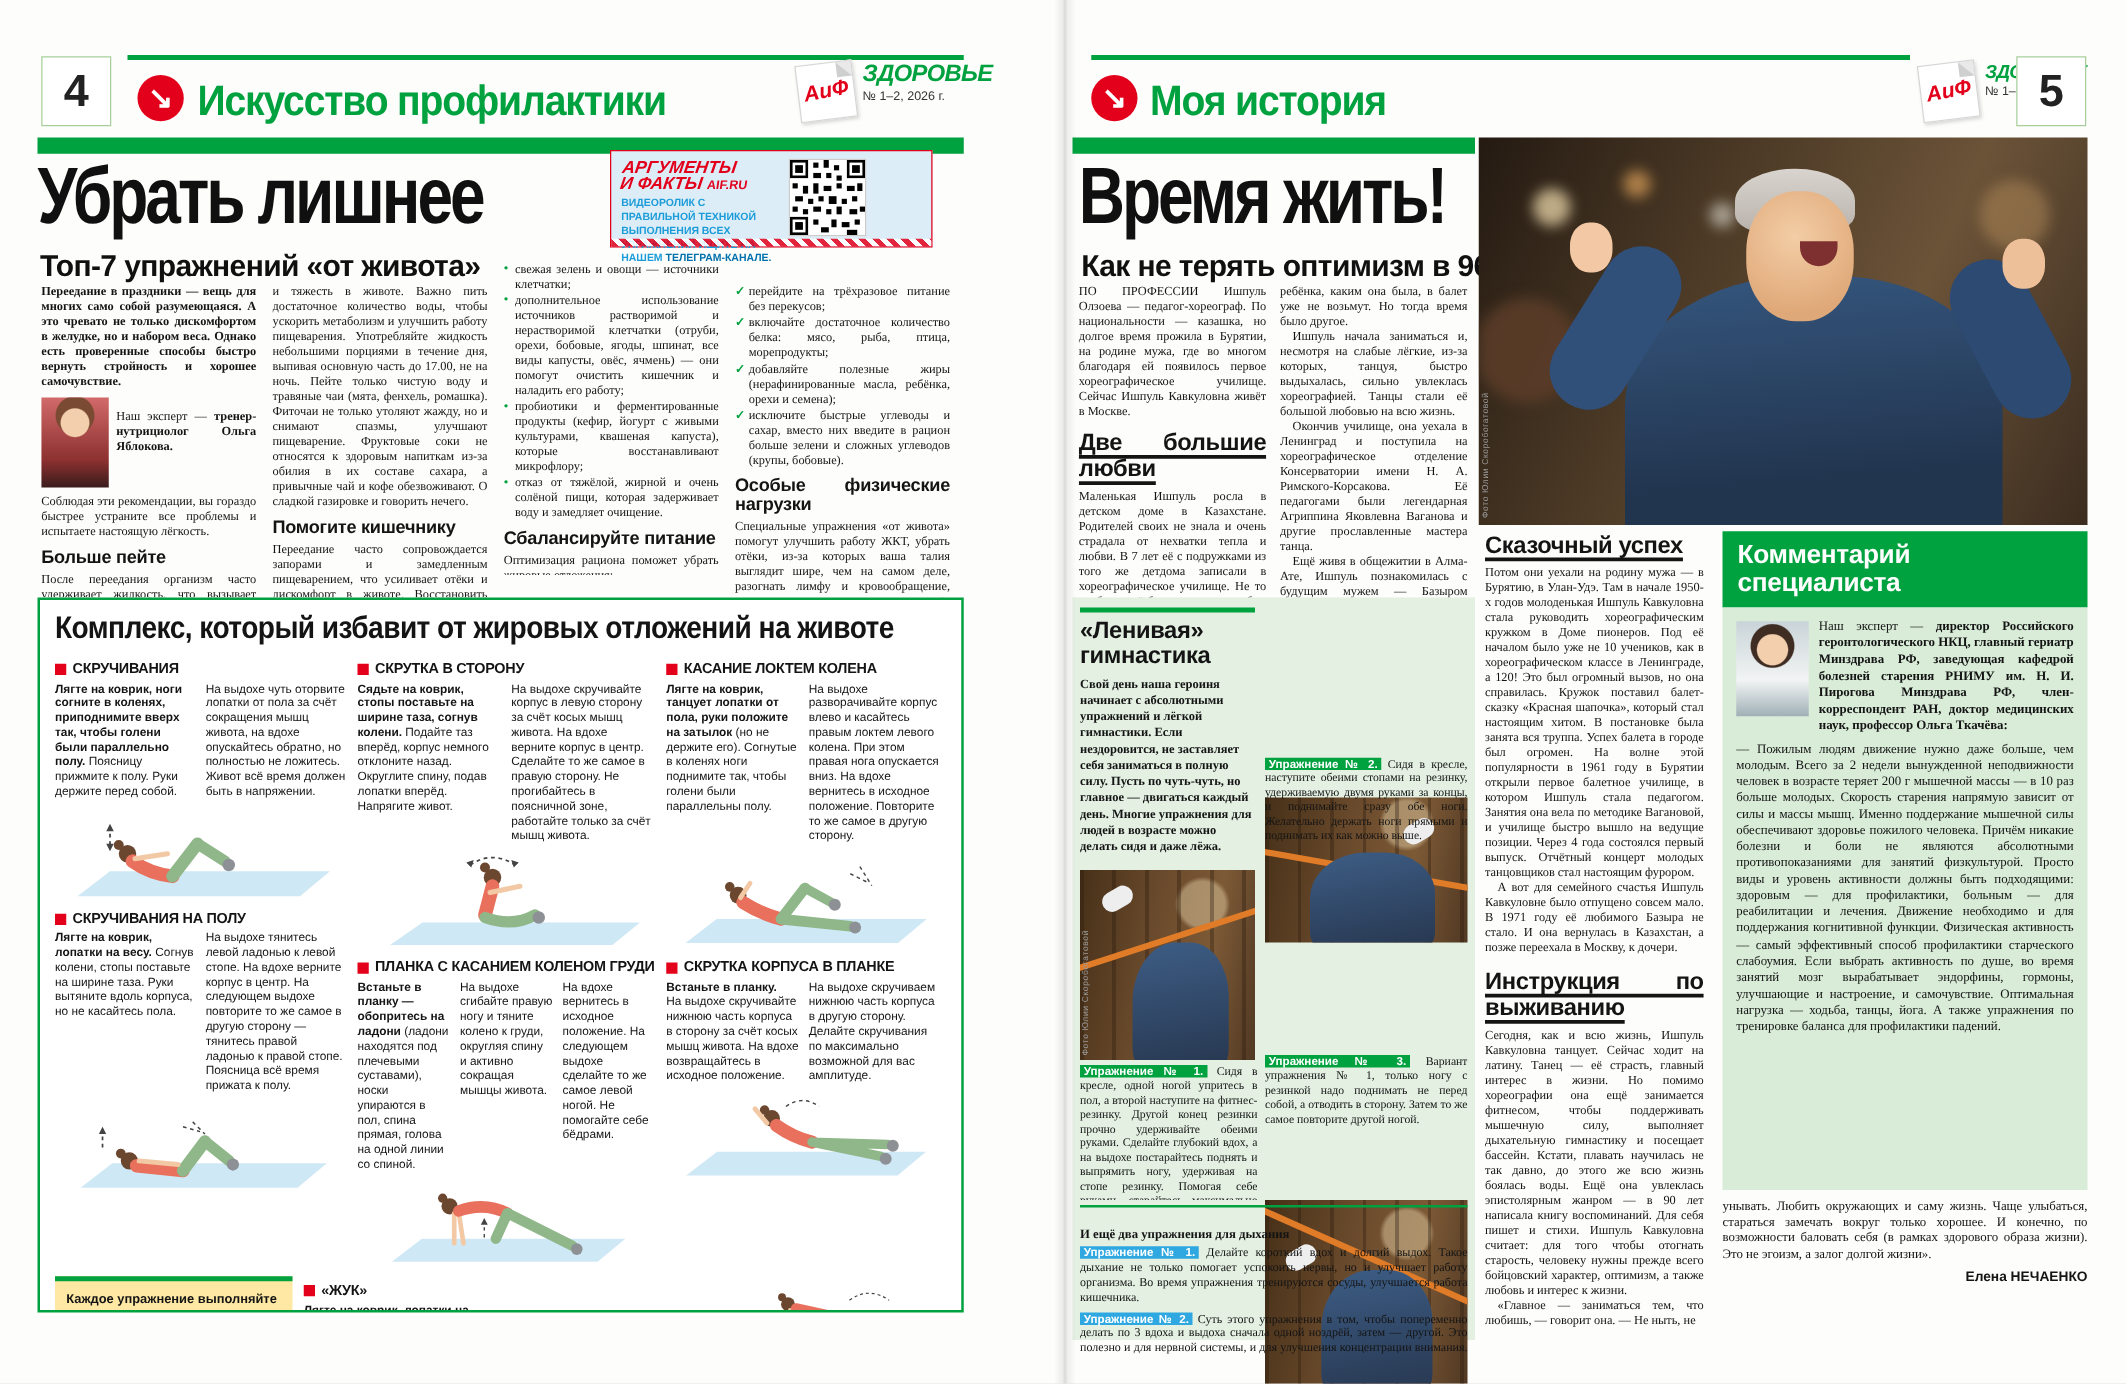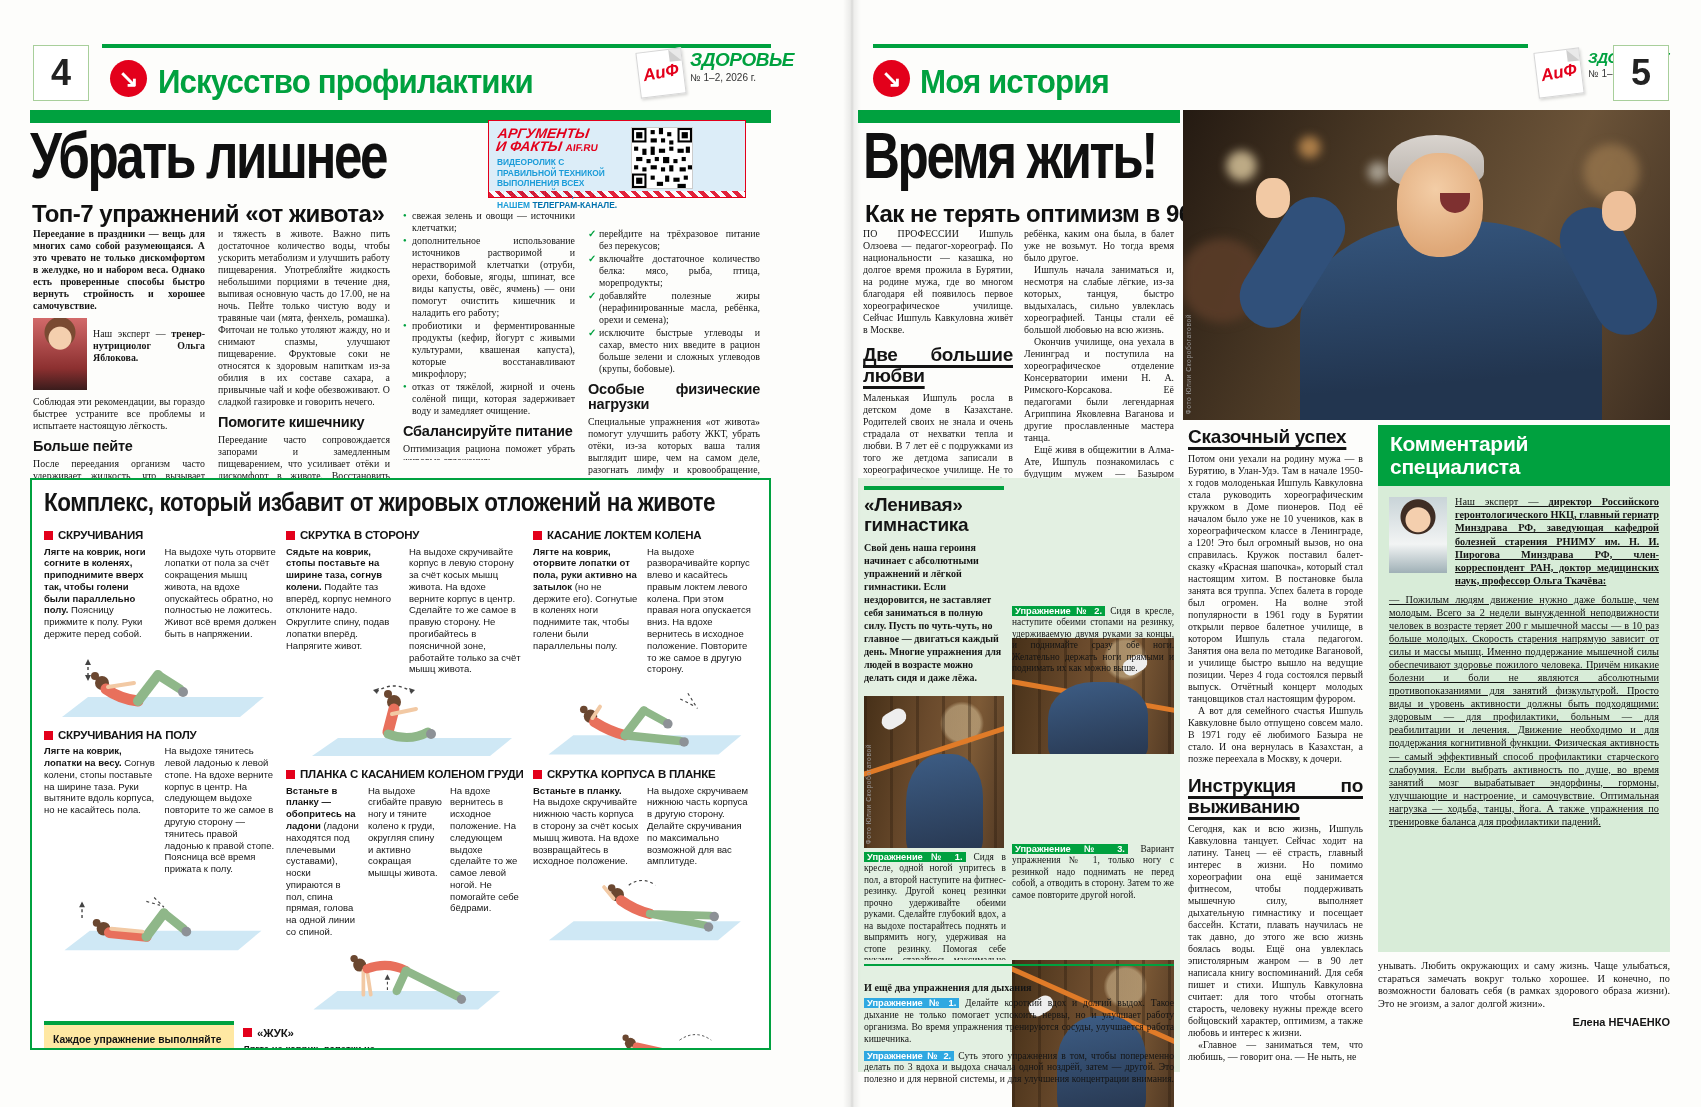--- a/index.html
+++ b/index.html
@@ -285,21 +285,21 @@
               <circle cx="137" cy="55" r="5" fill="#8d9196"></circle>
               <path d="M60 52 L92 55" stroke="#f2c9a4" stroke-width="4" stroke-linecap="round" fill="none"></path>
               <path d="M96 24 l14 4 M104 20 l10 10" stroke="#444" stroke-width="1.2" stroke-dasharray="3 3" fill="none"></path>
             </svg>
           </div>
         </div>
 
         <div>
           <div class="ex-name">СКРУТКА В СТОРОНУ</div>
           <div class="ex-cols">
-            <div class="c"><span class="lead-b">Сядьте на коврик, стопы поставьте на ширине таза, согнув колени.</span> <span>Подайте таз вперёд, корпус немного отклоните надо. Округлите спину, подав лопатки вперёд. Напрягите живот.</span></div>
+            <div class="c"><span class="lead-b">Сядьте на коврик, стопы поставьте на ширине таза, согнув колени.</span> <span>Подайте таз вперёд, корпус немного отклоните назад. Округлите спину, подав лопатки вперёд. Напрягите живот.</span></div>
             <div class="c">На выдохе скручивайте корпус в левую сторону за счёт косых мышц живота. На вдохе верните корпус в центр. Сделайте то же самое в правую сторону. Не прогибайтесь в поясничной зоне, работайте только за счёт мышц живота.</div>
           </div>
           <svg class="illus" width="222" height="84" viewBox="0 0 222 84">
             <polygon points="18,78 196,78 218,60 44,60" fill="#cfe8f5"></polygon>
             <path d="M82 14 Q100 2 118 14" stroke="#444" stroke-width="1.4" stroke-dasharray="3 3" fill="none"></path>
             <path d="M79 12 l6 -2 -2 6z M121 12 l-6 -2 2 6z" fill="#444"></path>
             <circle cx="100" cy="24" r="7" fill="#6b4730"></circle>
               <circle cx="94" cy="16" r="4" fill="#6b4730"></circle>
             <path d="M100 31 L94 54" stroke="#e8705c" stroke-width="11" fill="none" stroke-linecap="round"></path>
             <path d="M94 56 Q116 64 134 54" stroke="#8fb789" stroke-width="9" fill="none" stroke-linecap="round"></path>
@@ -324,21 +324,21 @@
               <circle cx="172" cy="63" r="5" fill="#8d9196"></circle>
               <path d="M92 38 V56" stroke="#444" stroke-width="1.2" stroke-dasharray="3 3" fill="none"></path>
               <path d="M89 42 l3 -6 3 6z" fill="#444"></path>
             </svg>
           </div>
         </div>
 
         <div>
           <div class="ex-name">КАСАНИЕ ЛОКТЕМ КОЛЕНА</div>
           <div class="ex-cols">
-            <div class="c"><span class="lead-b">Лягте на коврик, оторвите лопатки от пола, руки активно на затылок</span> <span>(но не держите его). Согнутые в коленях ноги поднимите так, чтобы голени были параллельны полу.</span></div>
+            <div class="c"><span class="lead-b">Лягте на коврик, танцует лопатки от пола, руки положите на затылок</span> <span>(но не держите его). Согнутые в коленях ноги поднимите так, чтобы голени были параллельны полу.</span></div>
             <div class="c">На выдохе разворачивайте корпус влево и касайтесь правым локтем левого колена. При этом правая нога опускается вниз. На вдохе вернитесь в исходное положение. Повторите то же самое в другую сторону.</div>
           </div>
           <svg class="illus" width="212" height="84" viewBox="0 0 222 84">
             <polygon points="12,78 190,78 214,58 38,58" fill="#cfe8f5"></polygon>
             <path d="M150 20 l16 8 M158 14 l10 16" stroke="#444" stroke-width="1.2" stroke-dasharray="3 3" fill="none"></path>
             <circle cx="56" cy="38" r="7" fill="#6b4730"></circle>
               <circle cx="49" cy="31" r="4" fill="#6b4730"></circle>
             <path d="M60 44 Q76 54 92 58" stroke="#e8705c" stroke-width="11" fill="none" stroke-linecap="round"></path>
             <path d="M92 58 L112 32" stroke="#8fb789" stroke-width="9" fill="none" stroke-linecap="round"></path>
             <path d="M112 32 L134 44" stroke="#8fb789" stroke-width="8" fill="none" stroke-linecap="round"></path>
@@ -491,21 +491,21 @@
       <h3 class="rhead">Сказочный успех</h3>
       <p>Потом они уехали на родину мужа — в Бурятию, в Улан-Удэ. Там в начале 1950-х годов молоденькая Ишпуль Кавкуловна стала руководить хореографическим кружком в Доме пионеров. Под её началом было уже не 10 учеников, как в хореографическом классе в Ленинграде, а 120! Это был огромный вызов, но она справилась. Кружок поставил балет-сказку «Красная шапочка», который стал настоящим хитом. В постановке была занята вся труппа. Успех балета в городе был огромен. На волне этой популярности в 1961 году в Бурятии открыли первое балетное училище, в котором Ишпуль стала педагогом. Занятия она вела по методике Вагановой, и училище быстро вышло на ведущие позиции. Через 4 года состоялся первый выпуск. Отчётный концерт молодых танцовщиков стал настоящим фурором.</p>
       <p>А вот для семейного счастья Ишпуль Кавкуловне было отпущено совсем мало. В 1971 году её любимого Базыра не стало. И она вернулась в Казахстан, а позже переехала в Москву, к дочери.</p>
       <h3 class="rhead" style="margin-top:10px;">Инструкция по выживанию</h3>
       <p>Сегодня, как и всю жизнь, Ишпуль Кавкуловна танцует. Сейчас ходит на латину. Танец — её страсть, главный интерес в жизни. Но помимо хореографии она ещё занимается фитнесом, чтобы поддерживать мышечную силу, выполняет дыхательную гимнастику и посещает бассейн. Кстати, плавать научилась не так давно, до этого же всю жизнь боялась воды. Ещё она увлеклась эпистолярным жанром — в 90 лет написала книгу воспоминаний. Для себя пишет и стихи. Ишпуль Кавкуловна считает: для того чтобы отогнать старость, человеку нужны прежде всего бойцовский характер, оптимизм, а также любовь и интерес к жизни.</p>
       <p>«Главное — заниматься тем, что любишь, — говорит она. — Не ныть, не</p>
     </div>
 
     <div class="ab" style="left:520px;top:383px;width:292px;">
       <div class="cm-head">Комментарий специалиста</div>
-      <div class="cm-body" style="height:448px;text-decoration:underline;">
+      <div class="cm-body" style="height:448px;">
         <div class="cm-ph"></div>
         <span>Наш эксперт — </span><span class="creds">директор Российского геронтологического НКЦ, главный гериатр Минздрава РФ, заведующая кафедрой болезней старения РНИМУ им. Н. И. Пирогова Минздрава РФ, член-корреспондент РАН, доктор медицинских наук, профессор Ольга Ткачёва:</span>
         <p style="margin:6px 0 0;">— Пожилым людям движение нужно даже больше, чем молодым. Всего за 2 недели вынужденной неподвижности человек в возрасте теряет 200 г мышечной массы — в 10 раз больше молодых. Скорость старения напрямую зависит от силы и массы мышц. Именно поддержание мышечной силы обеспечивают здоровье пожилого человека. Причём никакие болезни и боли не являются абсолютными противопоказаниями для занятий физкультурой. Просто виды и уровень активности должны быть подходящими: здоровым — для профилактики, больным — для реабилитации и лечения. Движение необходимо и для поддержания когнитивной функции. Физическая активность — самый эффективный способ профилактики старческого слабоумия. Если выбрать активность по душе, во время занятий мозг вырабатывает эндорфины, гормоны, улучшающие и настроение, и самочувствие. Оптимальная нагрузка — ходьба, танцы, йога. А также упражнения по тренировке баланса для профилактики падений.</p>
       </div>
       <div class="bt" style="margin-top:8px;font-size:10.3px;">унывать. Любить окружающих и саму жизнь. Чаще улыбаться, стараться замечать вокруг только хорошее. И конечно, по возможности баловать себя (в рамках здорового образа жизни). Это не эгоизм, а залог долгой жизни».</div>
       <div class="byline">Елена НЕЧАЕНКО</div>
     </div>
   </section>
 </div>
 

